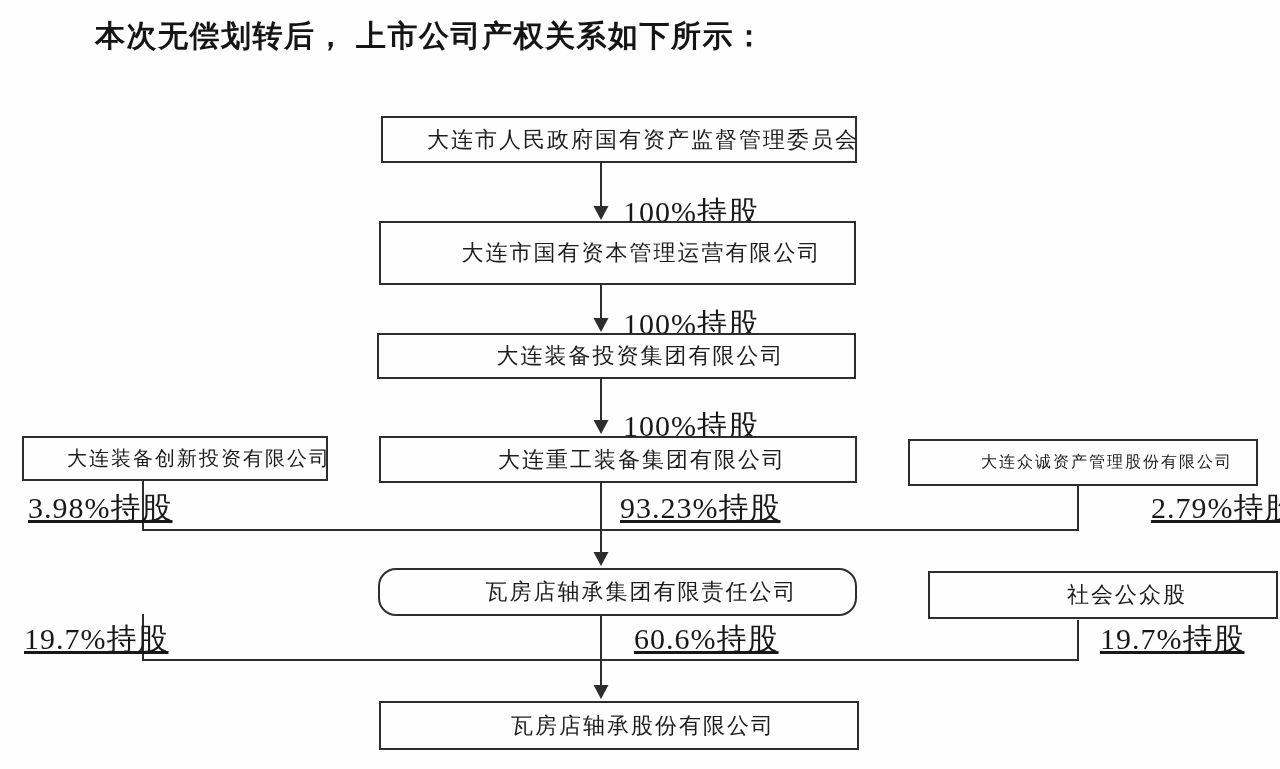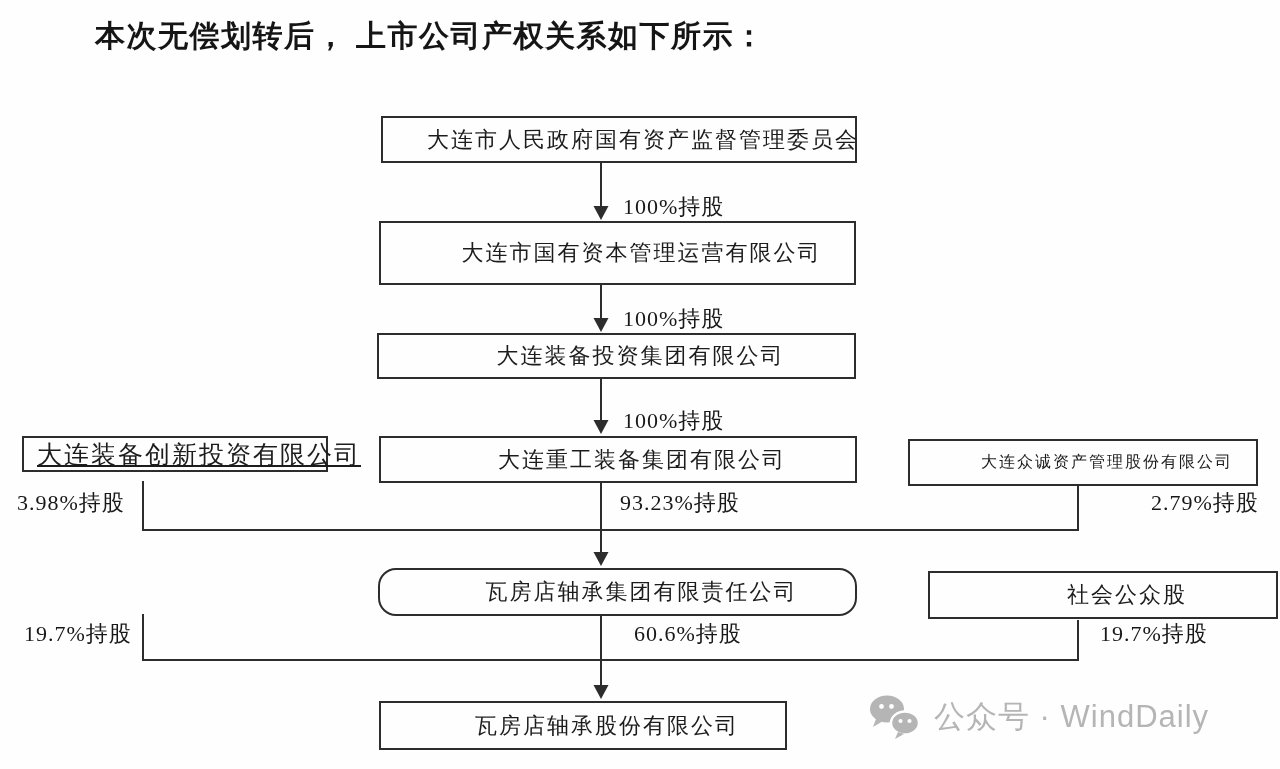--- a/index.html
+++ b/index.html
@@ -40,24 +40,25 @@
     color: #1c1c1c;
     padding-left: 48px;
   }
   .box.latin {
     font-family: "Liberation Mono", "DejaVu Sans Mono", monospace;
     font-size: 21px;
     letter-spacing: 2px;
   }
   .edge-label {
     position: absolute;
-    font-size: 22px;
+    font-size: 30px;
     letter-spacing: 1px;
     color: #181818;
     white-space: nowrap;
+    text-decoration: underline;
   }
   #connectors {
     position: absolute;
     left: 0;
     top: 0;
     pointer-events: none;
   }
   .watermark {
     position: absolute;
     left: 868px;
@@ -112,50 +113,35 @@
   <div class="edge-label" style="left:623px; top:192px;">100%持股</div>
 
   <div class="box" style="left:379px; top:221px; width:477px; height:64px;">大连市国有资本管理运营有限公司</div>
 
   <div class="edge-label" style="left:623px; top:304px;">100%持股</div>
 
   <div class="box" style="left:377px; top:333px; width:479px; height:46px;">大连装备投资集团有限公司</div>
 
   <div class="edge-label" style="left:623px; top:406px;">100%持股</div>
 
-  <div class="box" style="left:22px; top:436px; width:306px; height:36px; font-size:25px;text-decoration:underline;">大连装备创新投资有限公司</div>
+  <div class="box" style="left:22px; top:436px; width:306px; height:45px; font-size:20px;">大连装备创新投资有限公司</div>
 
   <div class="box" style="left:379px; top:436px; width:478px; height:47px;">大连重工装备集团有限公司</div>
 
   <div class="box" style="left:908px; top:439px; width:350px; height:47px; font-size:16px;">大连众诚资产管理股份有限公司</div>
 
-  <div class="edge-label" style="left:17px; top:488px;">3.98%持股</div>
+  <div class="edge-label" style="left:28px; top:488px;">3.98%持股</div>
   <div class="edge-label" style="left:620px; top:488px;">93.23%持股</div>
   <div class="edge-label" style="left:1151px; top:488px;">2.79%持股</div>
 
 
   <div class="box" style="left:378px; top:568px; width:479px; height:48px;border-radius:18px;">瓦房店轴承集团有限责任公司</div>
 
   <div class="box" style="left:928px; top:571px; width:350px; height:48px;">社会公众股</div>
 
   <div class="edge-label" style="left:24px; top:619px;">19.7%持股</div>
   <div class="edge-label" style="left:634px; top:619px;">60.6%持股</div>
   <div class="edge-label" style="left:1100px; top:619px;">19.7%持股</div>
 
-  <div class="box" style="left:379px; top:701px; width:408px; height:49px;">瓦房店轴承股份有限公司</div>
+  <div class="box" style="left:379px; top:701px; width:480px; height:49px;">瓦房店轴承股份有限公司</div>
 
-  <div class="watermark">
-    <svg width="54" height="46" viewBox="0 0 54 46">
-
-      <ellipse cx="19" cy="15" rx="17" ry="13.5" fill="#b5b5b5"></ellipse>
-      <path d="M8 25 L5 33 L15 27 Z" fill="#b5b5b5"></path>
-      <circle cx="13.5" cy="12.5" r="2.4" fill="#fefefe"></circle>
-      <circle cx="23.5" cy="12.5" r="2.4" fill="#fefefe"></circle>
-
-      <ellipse cx="37" cy="29" rx="14" ry="11.5" fill="#b5b5b5" stroke="#fefefe" stroke-width="2.5"></ellipse>
-      <path d="M30 38 L27 45 L36 40 Z" fill="#b5b5b5"></path>
-      <circle cx="32.5" cy="27" r="2.1" fill="#fefefe"></circle>
-      <circle cx="41.5" cy="27" r="2.1" fill="#fefefe"></circle>
-    </svg>
-    <span class="watermark-text">公众号 · WindDaily</span>
-  </div>
 
 </div>
 
 </body></html>

